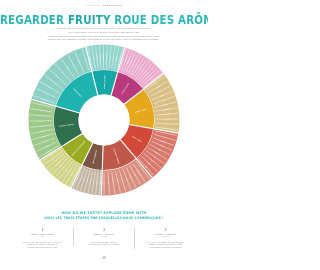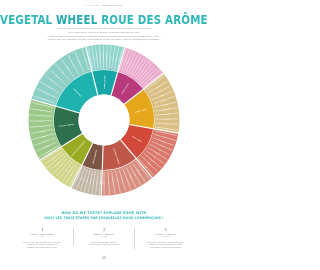--- a/index.html
+++ b/index.html
@@ -104,22 +104,22 @@
 
 <div class="page">
 
   <div class="runhead">
     <span>THE BOOK</span>
     <span class="rh-sep">·</span>
     <span class="rh-strong">DÉGUSTATION</span>
   </div>
 
   <div class="title">
-    <span>VEGETAL</span>
-    <span class="t-wheel">WHEEL</span>
+    <span>REGARDER</span>
+    <span class="t-wheel">FRUITY</span>
     <span>ROUE DES ARÔMES</span>
   </div>
 
   <div class="intro">
     <p>Head to your wheel and use it to help us find the words for what you taste! Keep it in mind.</p>
     <p>We in just a guide. We're here to help you find the right way for YOU!</p>
     <p>With the nose que nous offrons pour vous aider à trouver les mots qui décrivent ce que vous goûtez ! Mais</p>
     <p>n'oubliez pas que c'est juste un guide. Nous sommes là pour vous aider à trouver VOTRE façon de déguster !</p>
   </div>
 

